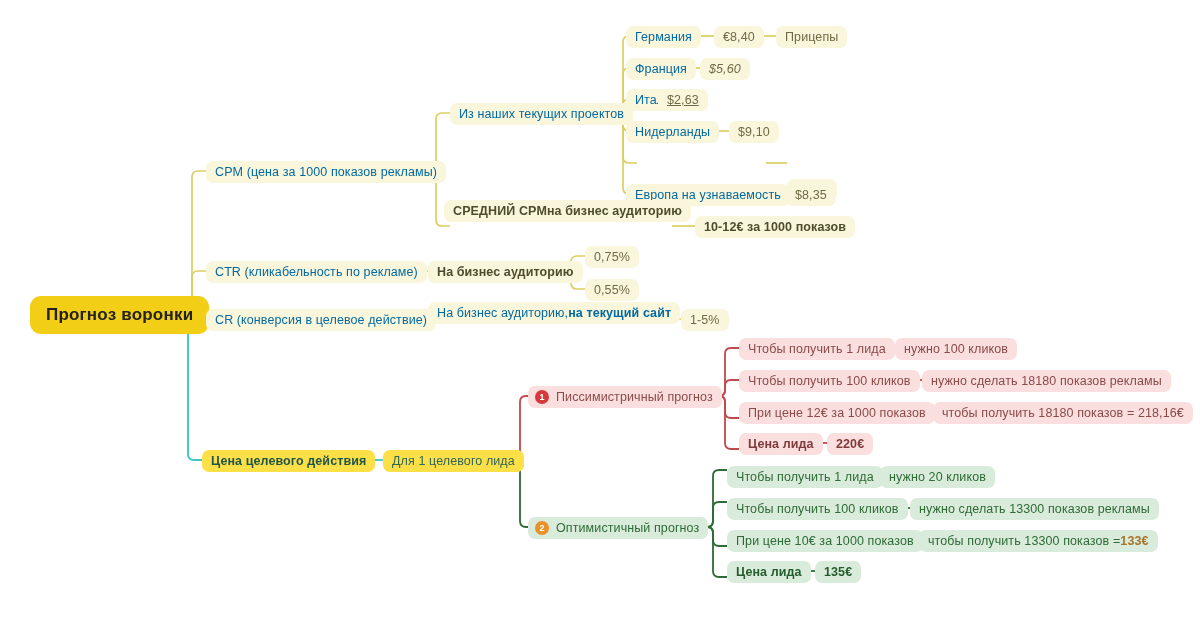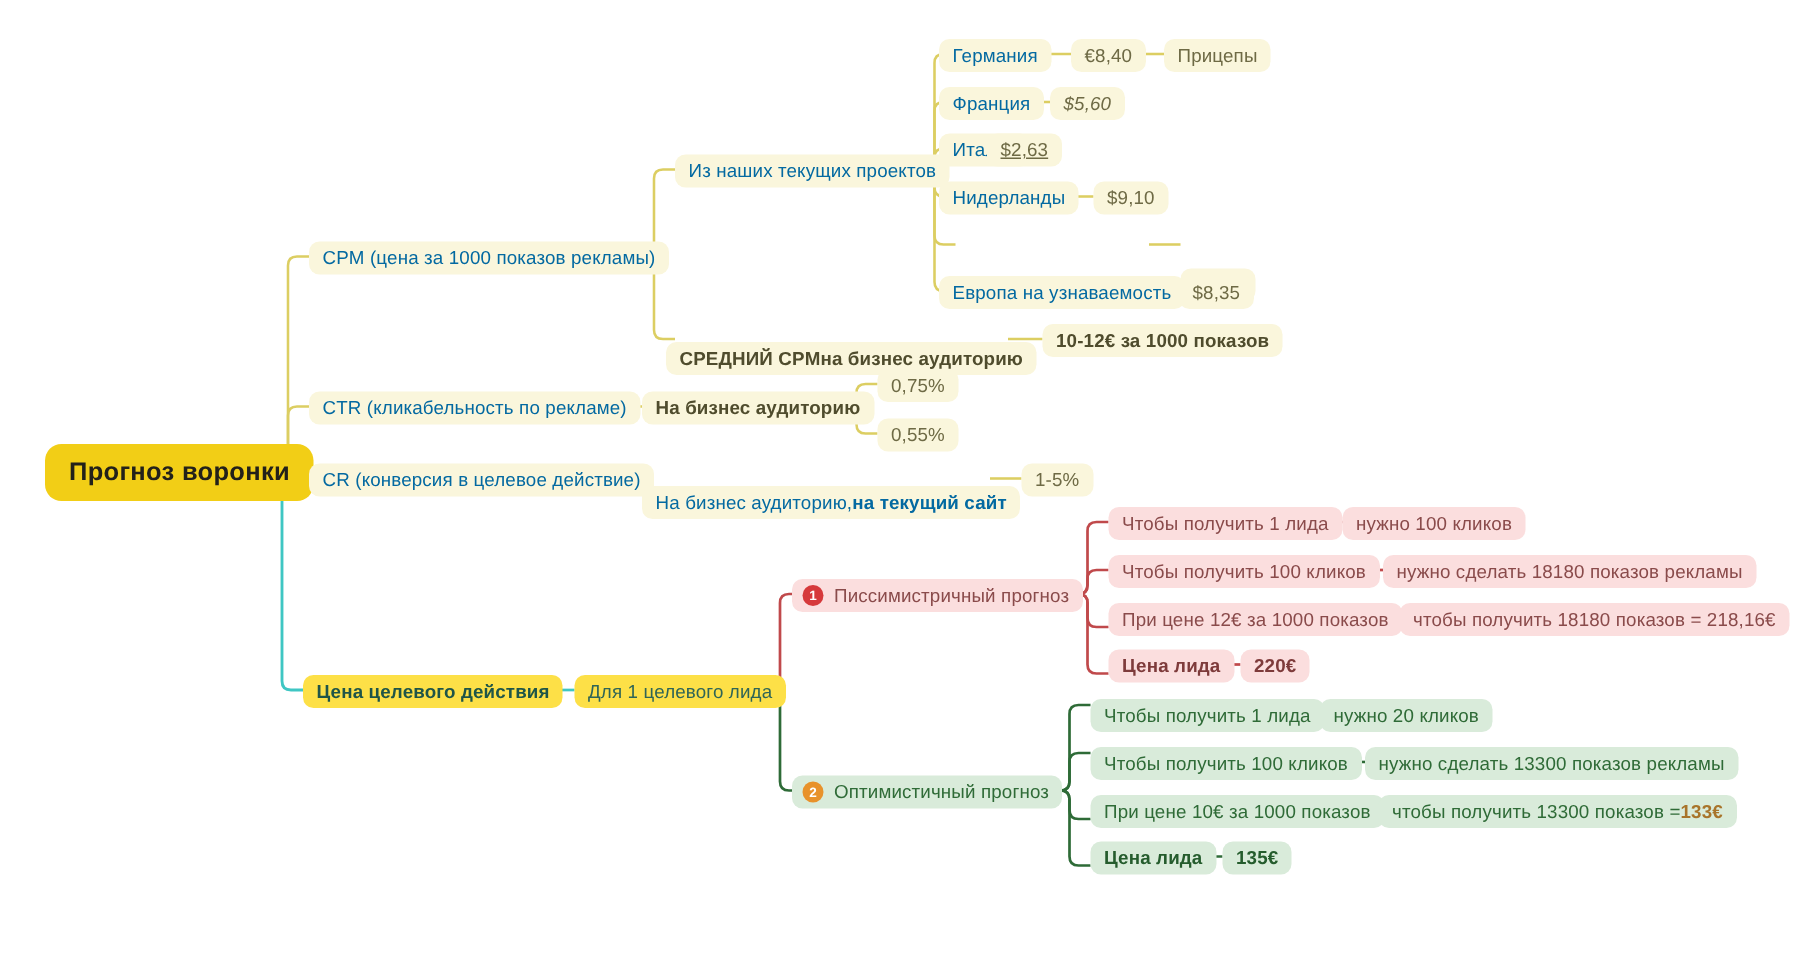--- a/index.html
+++ b/index.html
@@ -159,33 +159,33 @@
   <div class="node yv" style="left:658px; top:89px;text-decoration:underline;">$2,63</div>
 
   <div class="node y" style="left:626px; top:121px;">Нидерланды</div>
   <div class="node yv" style="left:729px; top:121px;">$9,10</div>
 
   <div class="node yv" style="left:787px; top:153px;margin-top:26px;">$9,02</div>
 
   <div class="node y" style="left:626px; top:184px;">Европа на узнаваемость</div>
   <div class="node yv" style="left:786px; top:184px;">$8,35</div>
 
-  <div class="node y b" style="left:444px; top:228px;">
+  <div class="node y b" style="left:444px; top:200px;">
     <span class="strong">СРЕДНИЙ CPM</span>
       <span class="strong"> на бизнес аудиторию</span>
   </div>
   <div class="node y b" style="left:695px; top:216px;">10-12€ за 1000 показов</div>
 
   <div class="node y" style="left:206px; top:261px;">CTR (кликабельность по рекламе)</div>
   <div class="node y b" style="left:428px; top:261px;">На бизнес аудиторию</div>
   <div class="node yv" style="left:585px; top:246px;">0,75%</div>
   <div class="node yv" style="left:585px; top:279px;">0,55%</div>
 
   <div class="node y" style="left:206px; top:309px;">CR (конверсия в целевое действие)</div>
-  <div class="node y" style="left:428px; top:324px;">
+  <div class="node y" style="left:428px; top:302px;">
     <span>На бизнес аудиторию, </span>
       <span class="strong">на текущий сайт</span>
   </div>
   <div class="node yv" style="left:681px; top:309px;">1-5%</div>
 
   <div class="node t b" style="left:202px; top:450px;">Цена целевого действия</div>
   <div class="node t" style="left:383px; top:450px;">Для 1 целевого лида</div>
 
   <div class="node p hdr" style="left:528px; top:386px;">
     <span class="badge red">1</span>

